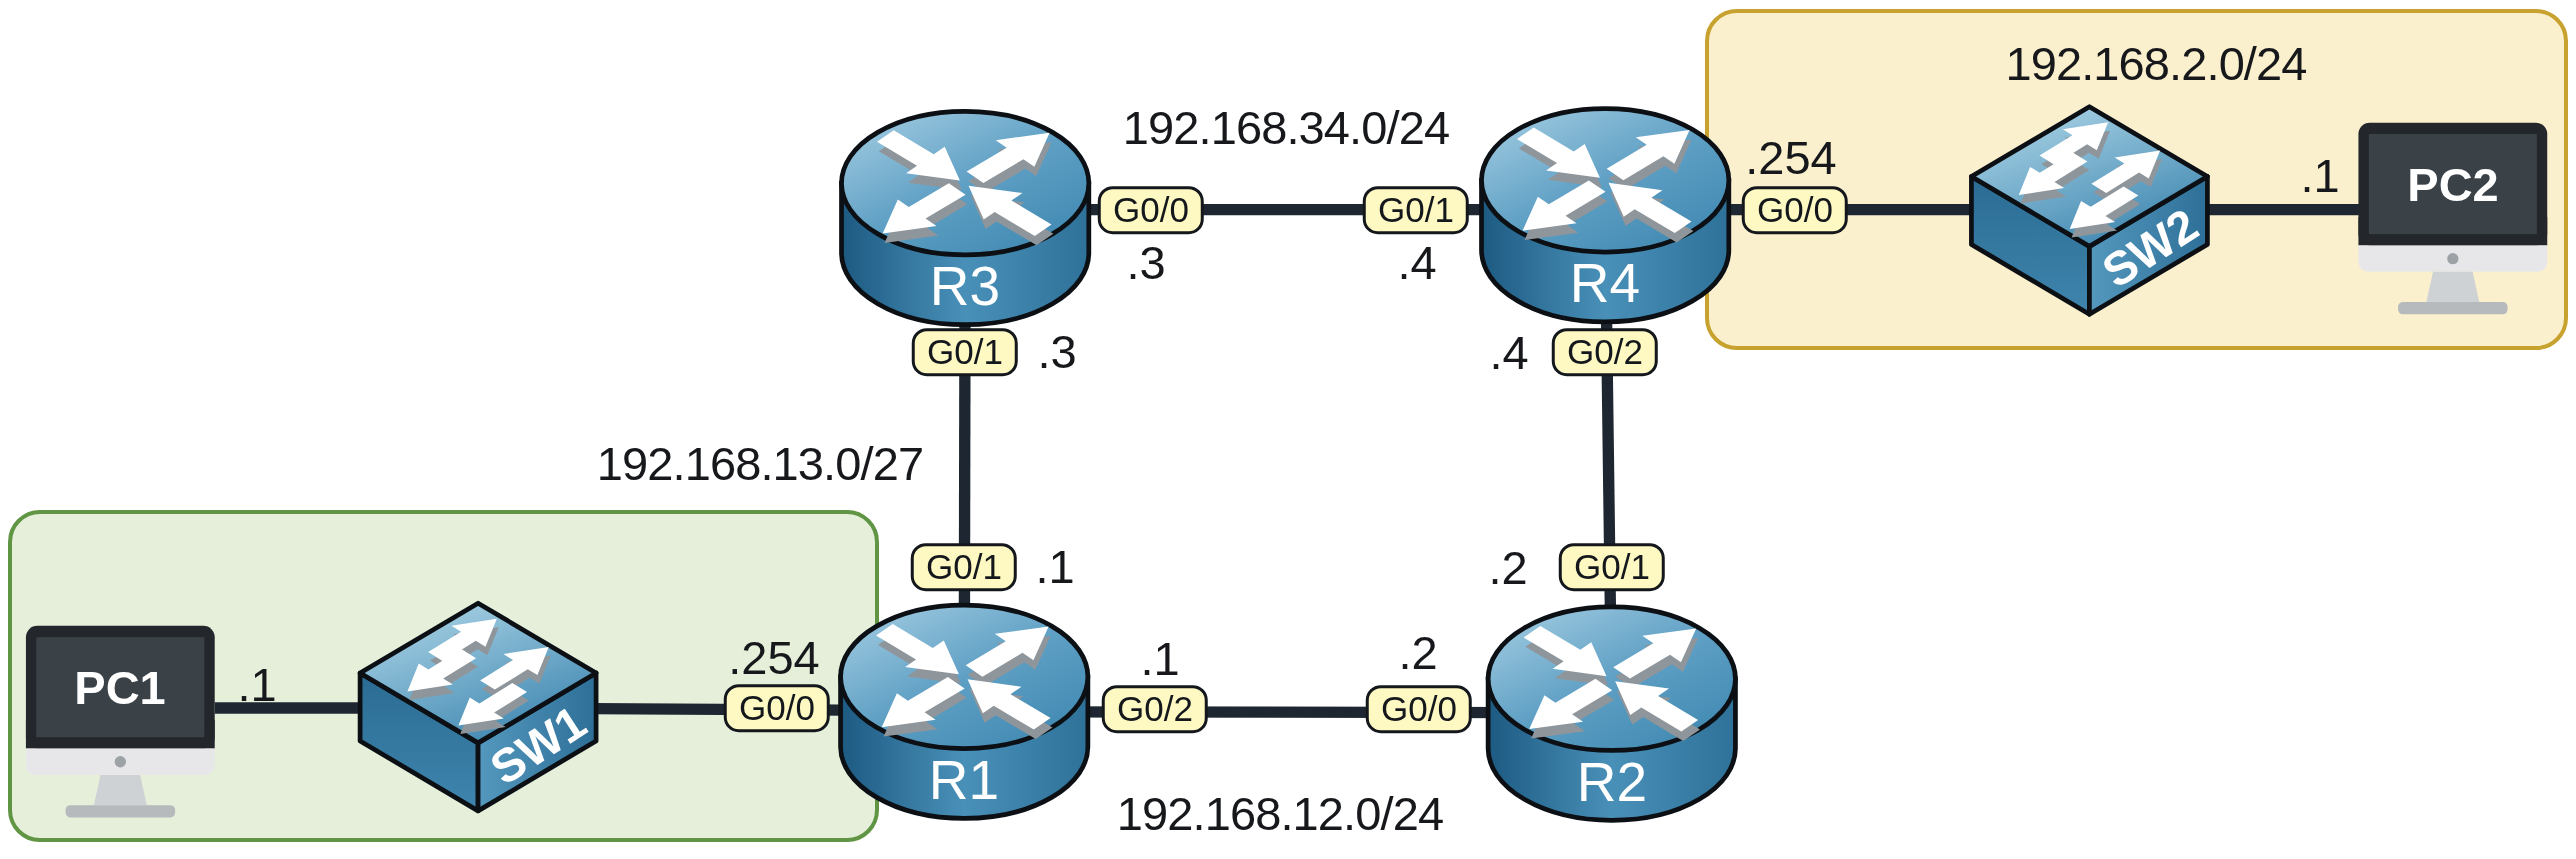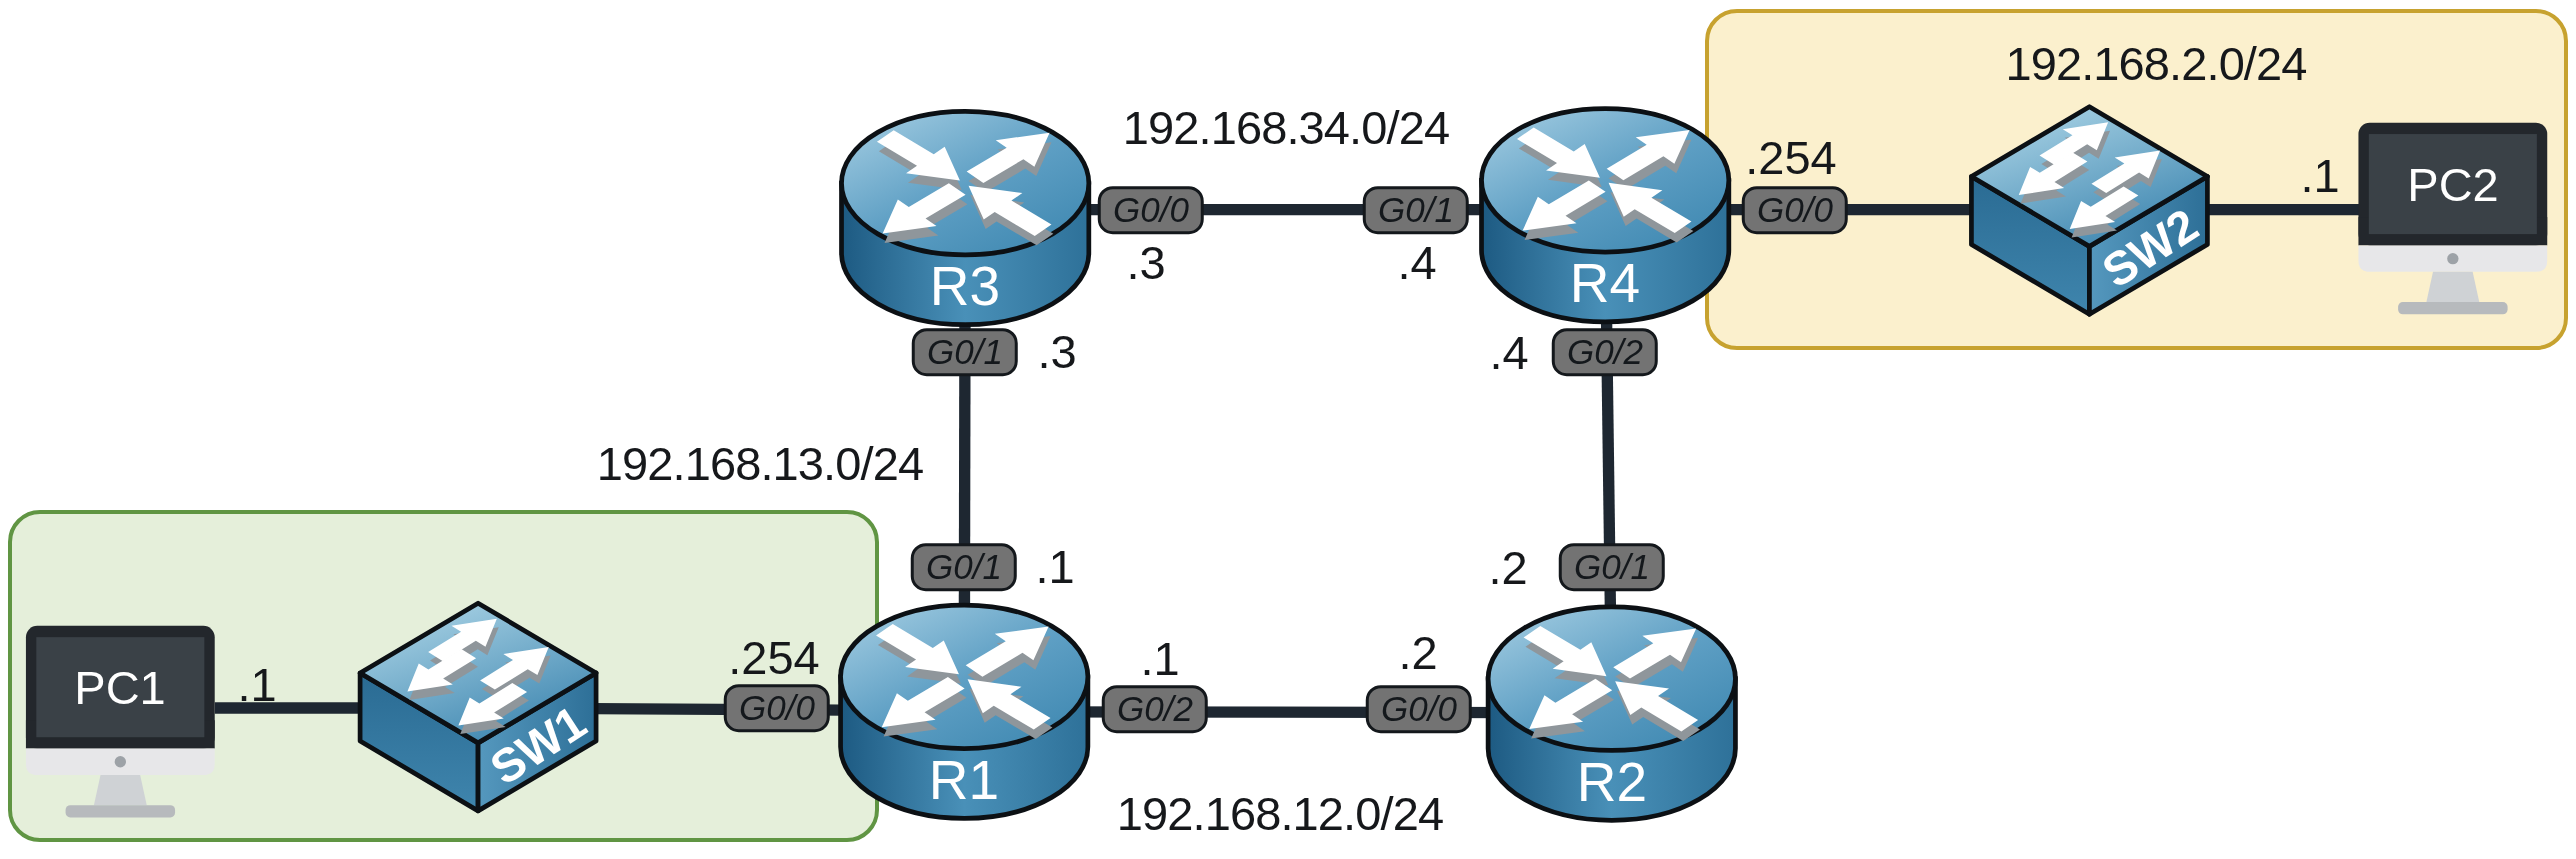--- a/index.html
+++ b/index.html
@@ -5,24 +5,24 @@
   html,body{margin:0;padding:0;background:#ffffff;}
   .canvas{position:relative;width:2576px;height:859px;background:#ffffff;overflow:hidden;
           font-family:"Liberation Sans",sans-serif;}
   .lan-box{position:absolute;box-sizing:border-box;border-radius:32px;z-index:1;}
   .lan-green{left:7.6px;top:510px;width:871px;height:332px;background:#e5efda;border:4.7px solid #609543;}
   .lan-yellow{left:1705px;top:9.4px;width:863px;height:341px;background:#fbf0cd;border:4.7px solid #c7a22f;}
   svg.scene{position:absolute;left:0;top:0;z-index:2;}
   .lbl{position:absolute;z-index:3;transform:translate(-50%,-50%);white-space:nowrap;}
   .subnet{font-size:47px;color:#16181b;letter-spacing:-0.9px;margin-top:8px;}
   .sfx{font-size:47px;color:#16181b;}
-  .iflabel{font-size:35px;color:#14181c;background:#737373;border:3.8px solid #14181c;
-           border-radius:15px;padding:1.9px 12.3px;line-height:1.08;font-style:italic;}
+  .iflabel{font-size:35px;color:#14181c;background:#fef9c3;border:3.8px solid #14181c;
+           border-radius:15px;padding:1.9px 12.3px;line-height:1.08;}
   .devlabel{font-size:55px;font-weight:normal;color:#ffffff;}
-  .pclabel{font-size:47px;font-weight:normal;color:#ffffff;}
+  .pclabel{font-size:47px;font-weight:bold;color:#ffffff;}
   .swlabel{font-size:47px;font-weight:bold;color:#ffffff;transform:translate(-50%,-50%) rotate(-33deg);}
 </style>
 </head>
 <body>
 
 <div class="canvas">
 
   <div class="lan-box lan-green"></div>
   <div class="lan-box lan-yellow"></div>
 
@@ -148,21 +148,21 @@
   <div class="lbl swlabel" style="left:538px;top:745px">SW1</div>
   <div class="lbl devlabel" style="left:964px;top:780px">R1</div>
   <div class="lbl devlabel" style="left:1612px;top:782px">R2</div>
   <div class="lbl devlabel" style="left:965px;top:286px">R3</div>
   <div class="lbl devlabel" style="left:1605px;top:283px">R4</div>
   <div class="lbl swlabel" style="left:2150px;top:248px">SW2</div>
   <div class="lbl pclabel" style="left:2453px;top:184px">PC2</div>
 
   <div class="lbl subnet" style="left:2156px;top:55px">192.168.2.0/24</div>
   <div class="lbl subnet" style="left:1280px;top:805px">192.168.12.0/24</div>
-  <div class="lbl subnet" style="left:760px;top:455px">192.168.13.0/24</div>
+  <div class="lbl subnet" style="left:760px;top:455px">192.168.13.0/27</div>
   <div class="lbl subnet" style="left:1286px;top:119px">192.168.34.0/24</div>
 
   <div class="lbl iflabel" style="left:1151px;top:210px">G0/0</div>
   <div class="lbl iflabel" style="left:1416px;top:210px">G0/1</div>
   <div class="lbl iflabel" style="left:1795px;top:210px">G0/0</div>
   <div class="lbl iflabel" style="left:965px;top:352px">G0/1</div>
   <div class="lbl iflabel" style="left:964px;top:567px">G0/1</div>
   <div class="lbl iflabel" style="left:1605px;top:352px">G0/2</div>
   <div class="lbl iflabel" style="left:1612px;top:567px">G0/1</div>
   <div class="lbl iflabel" style="left:1155px;top:709px">G0/2</div>

